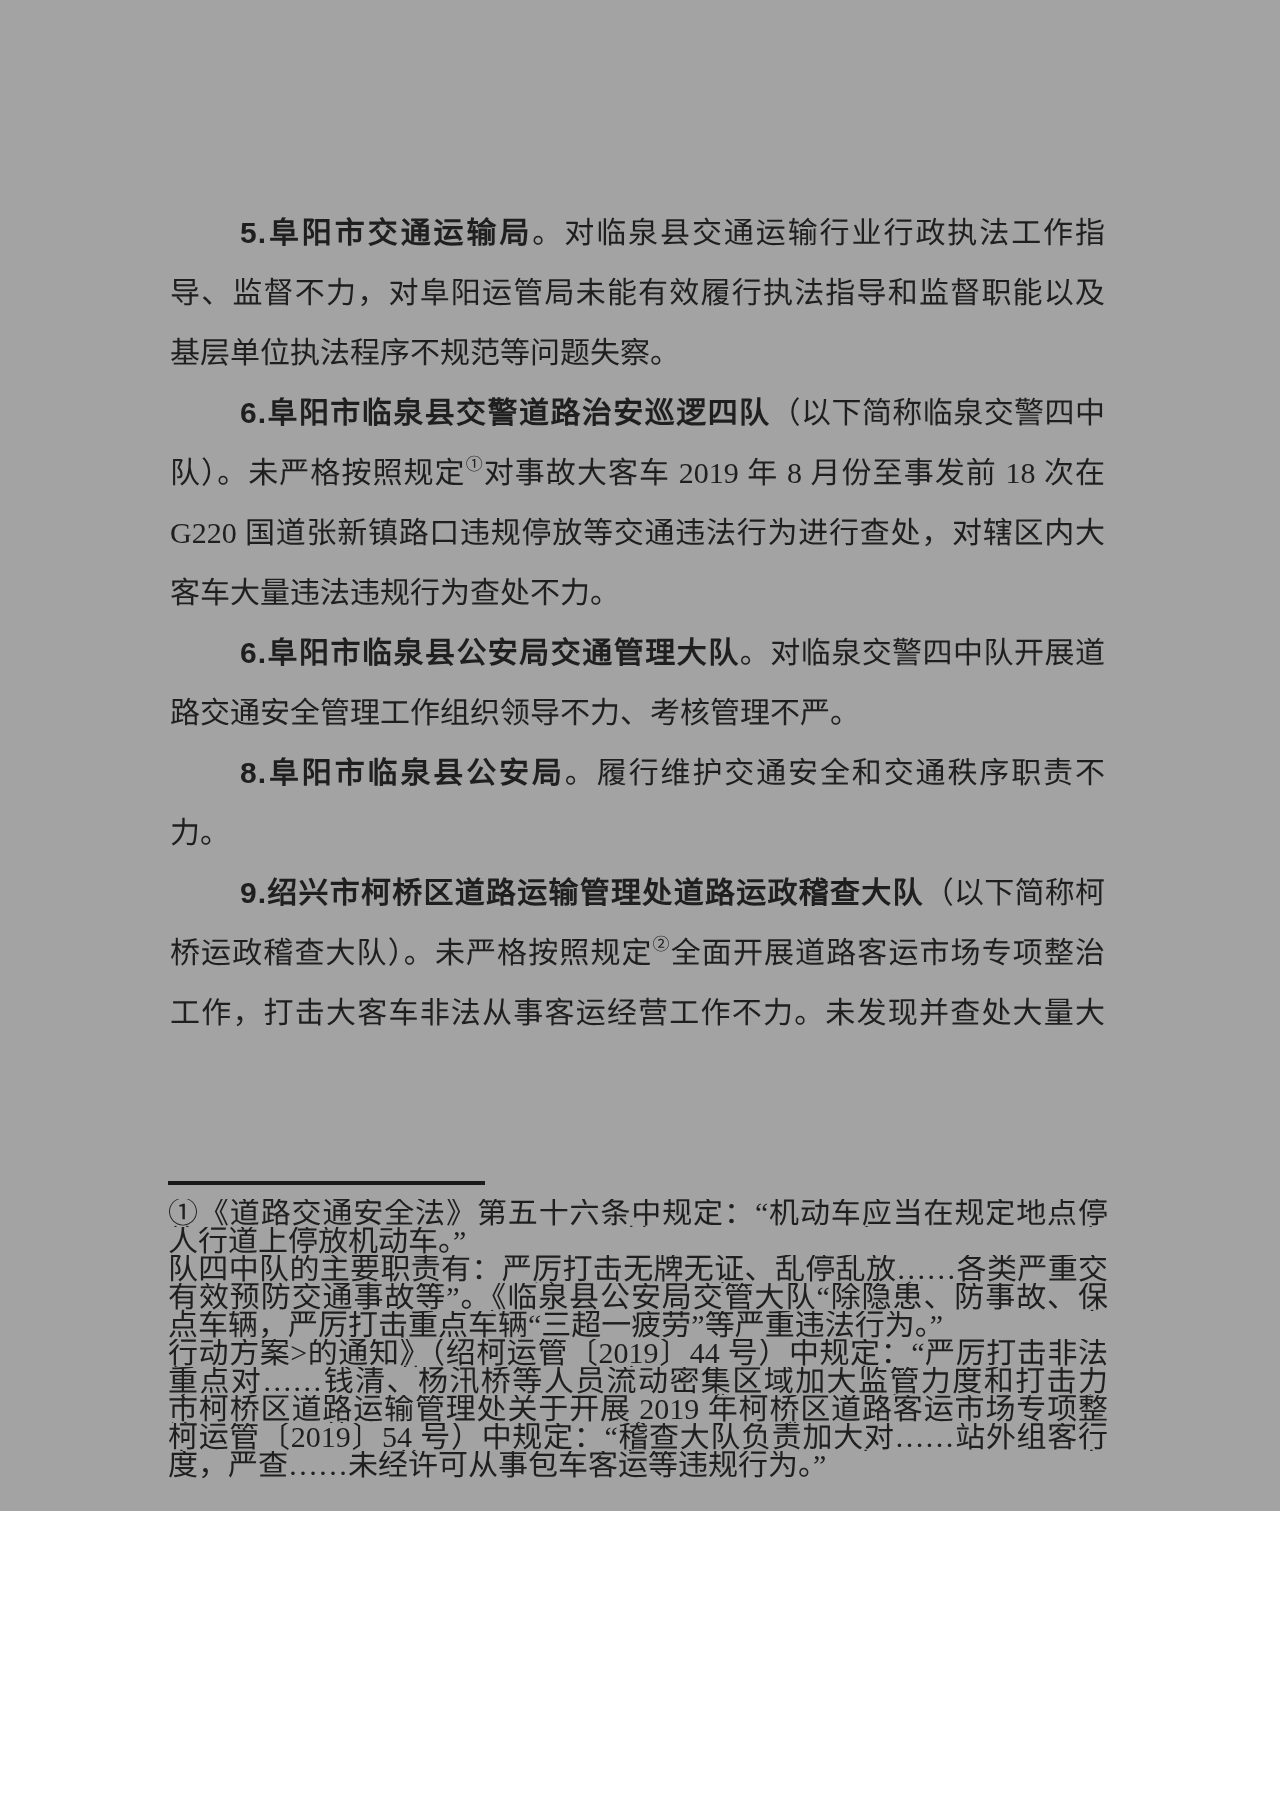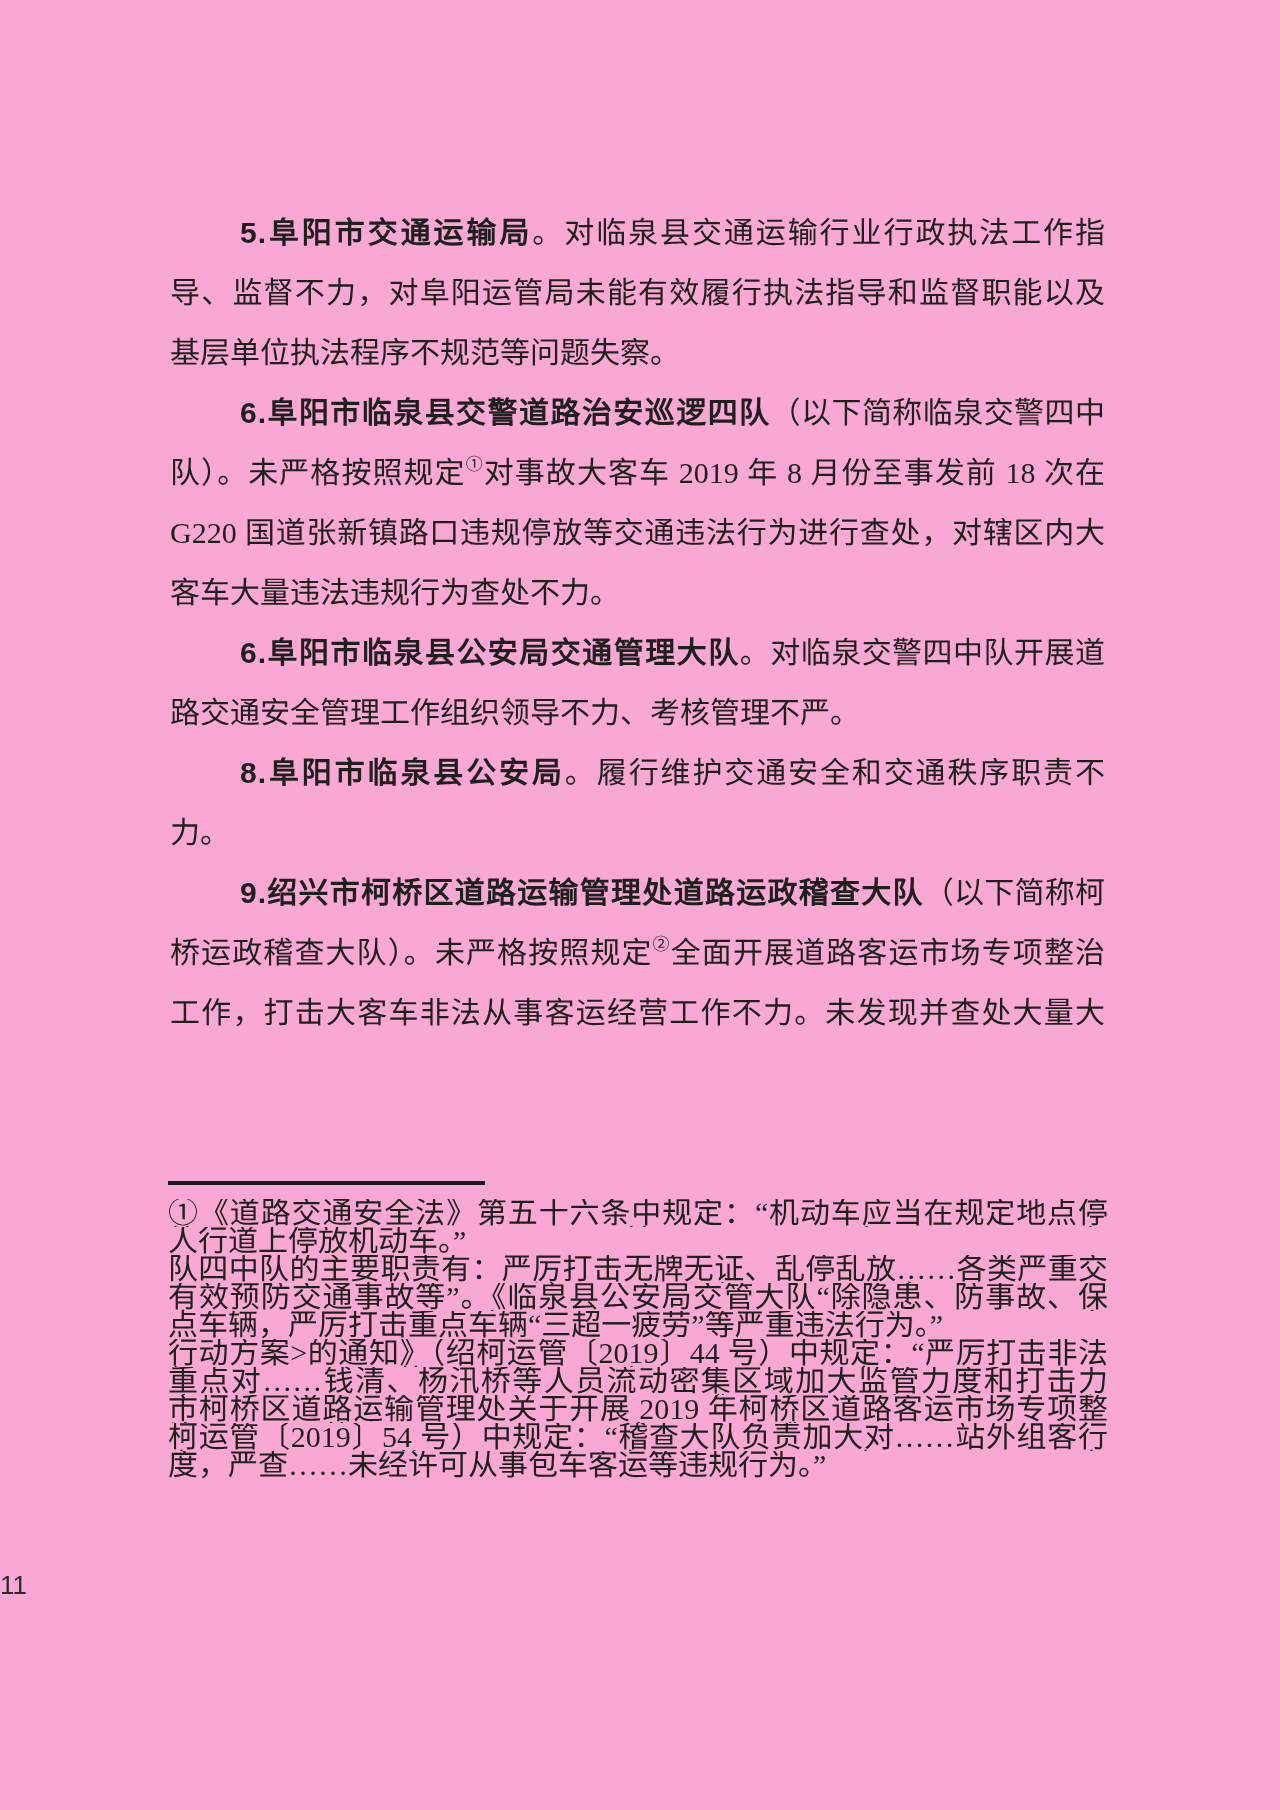--- a/index.html
+++ b/index.html
@@ -1,21 +1,21 @@
 <!DOCTYPE html>
 <html lang="zh-CN"><head>
 <meta charset="utf-8">
 <title>Document Page</title>
 <style>
   html, body { margin: 0; padding: 0; background: #ffffff; }
   .page {
     position: relative;
     width: 1280px;
-    height: 1810px;
-    background: #f9a8d4;
+    height: 1511px;
+    background: #a3a3a3;
     overflow: hidden;
     font-family: "Liberation Serif", "DejaVu Serif", serif;
     color: #1f1f1f;
   }
   
   .body-text {
     position: absolute;
     left: 170px;
     top: 203px;
     width: 935px;

